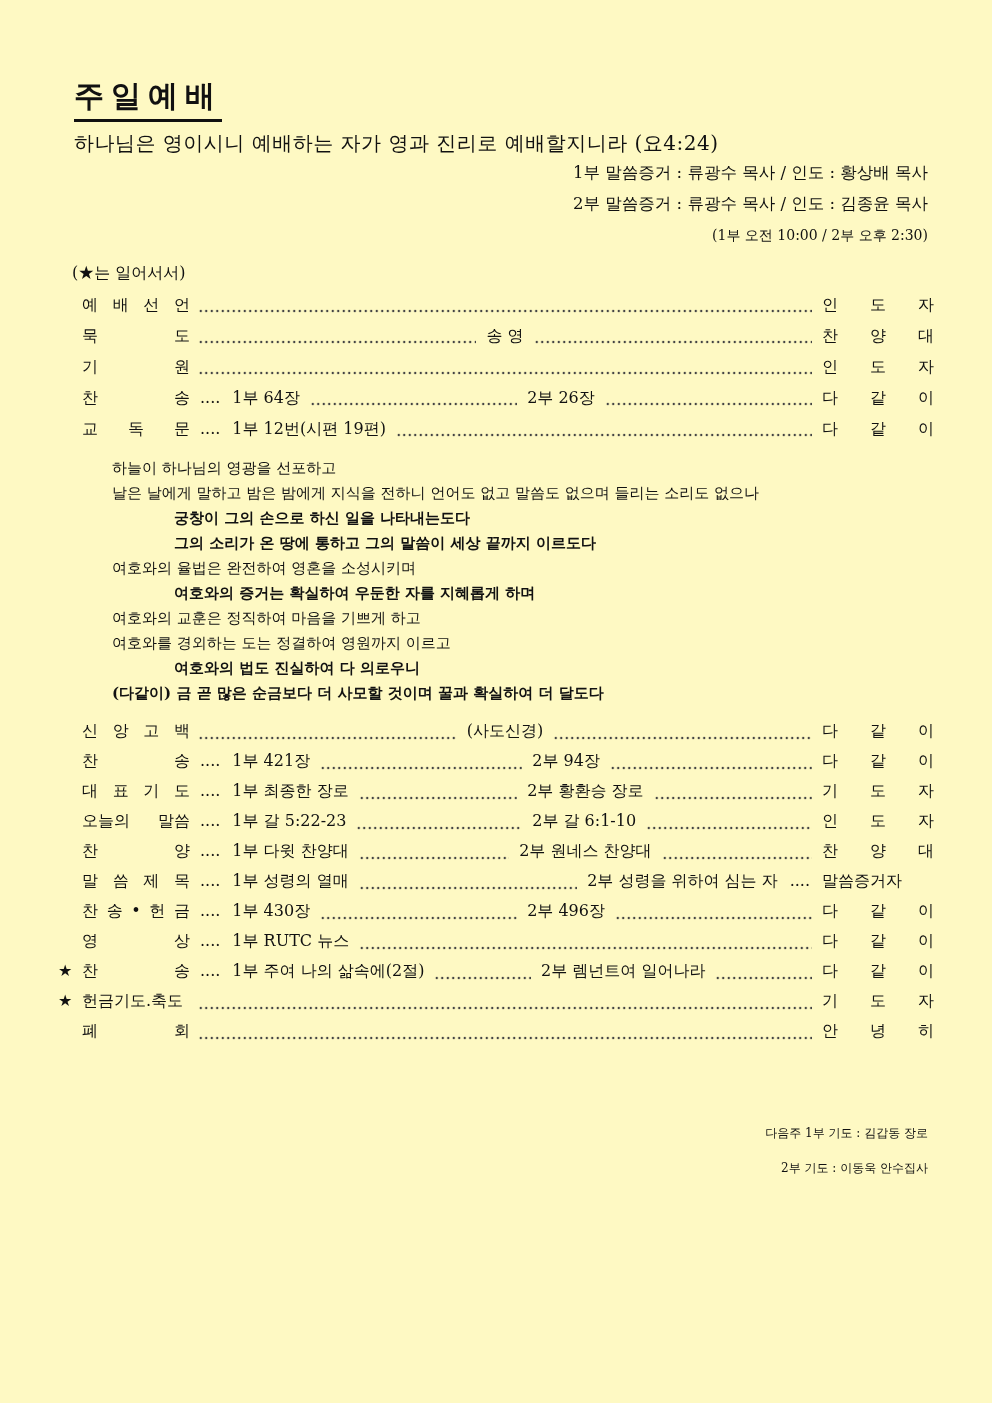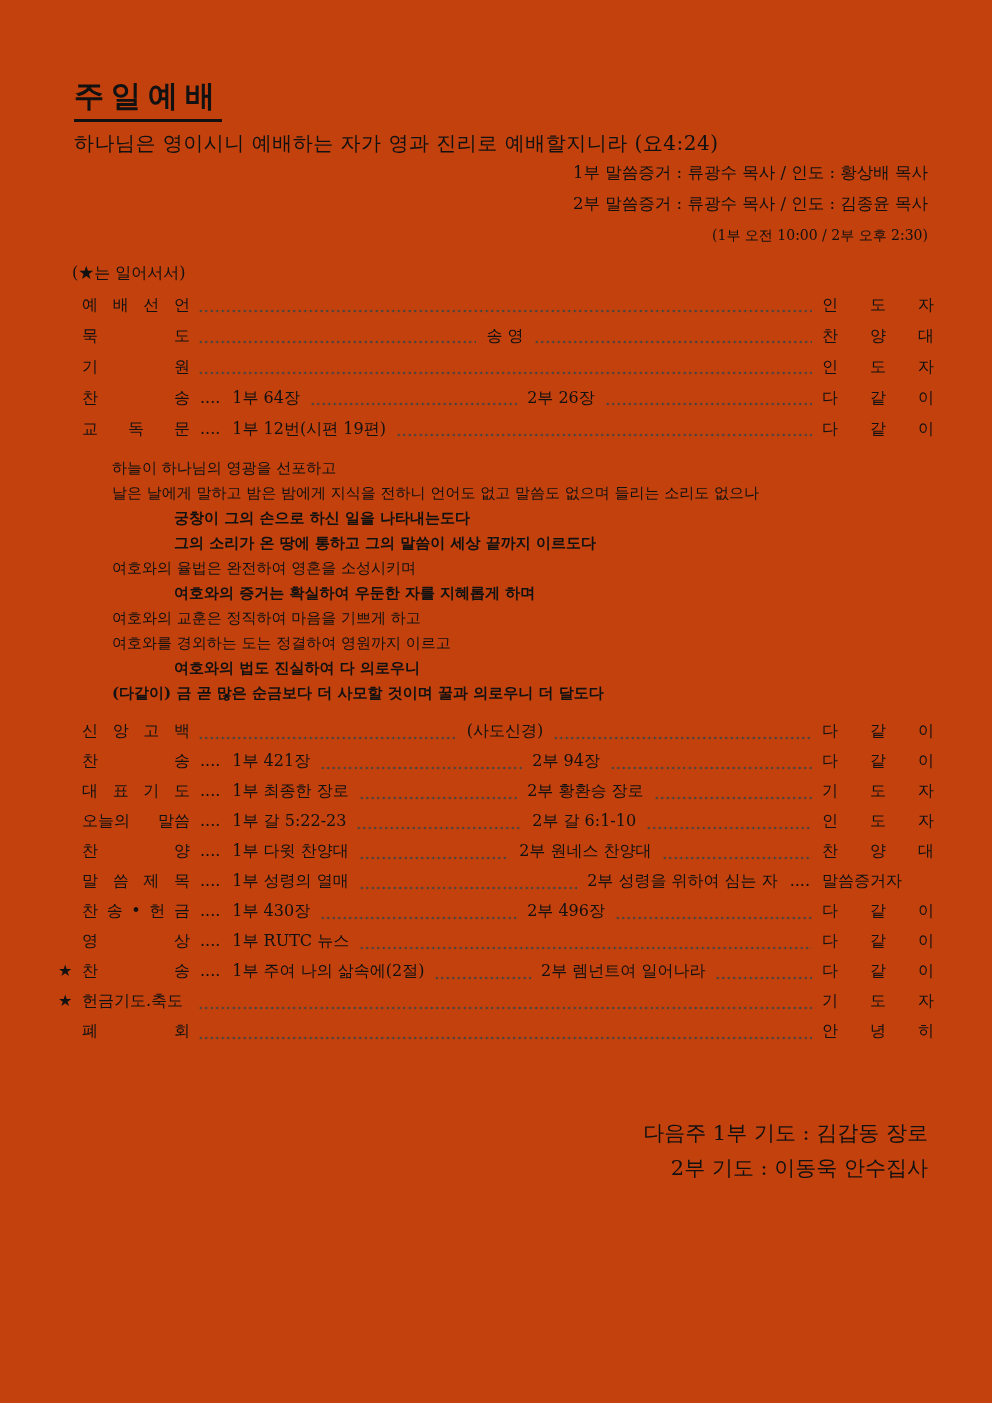--- a/index.html
+++ b/index.html
@@ -1,17 +1,17 @@
 <!DOCTYPE html>
 <html><head>
 <meta charset="utf-8">
 <style>
   html,body{margin:0;padding:0;background:#e8e8e8;}
   .page{
-    width:992px;height:1403px;margin:0 auto;background:#c2410c;
+    width:992px;height:1403px;margin:0 auto;background:#fef9c3;
     font-family:"DejaVu Serif","Liberation Serif",serif;color:#111;
     box-sizing:border-box;position:relative;overflow:hidden;
   }
   .title{
     margin:76px 0 0 74px;font-size:30px;font-weight:bold;letter-spacing:7px;
     width:fit-content;border-bottom:3px solid #111;padding-bottom:2px;
   }
   .subtitle{margin:8px 0 0 74px;font-size:20px;letter-spacing:0.5px;}
   .header-right{text-align:right;padding-right:64px;font-size:16.5px;line-height:31px;}
   .times{font-size:14px;line-height:26px;margin-top:3px;}
@@ -26,21 +26,21 @@
   .leader{
     flex:1 1 0;min-width:16px;margin:0 4px;
     background-image:radial-gradient(circle,#444 1.1px,transparent 1.5px);
     background-size:5.5px 5.5px;background-repeat:repeat-x;background-position:0 19px;
   }
   .rightcol{flex:0 0 auto;min-width:112px;margin-left:6px;text-align:justify;text-align-last:justify;}
   .reading{margin:12px 0 10px 0;padding-left:112px;font-size:15px;line-height:25px;}
   .rline{white-space:nowrap;}
   .rline.bold{font-weight:bold;}
   .rline.ind{padding-left:62px;}
-  .footer{margin-top:70px;text-align:right;padding-right:64px;font-size:21px;line-height:35px;}
+  .footer{margin-top:70px;text-align:right;padding-right:64px;font-size:12px;line-height:35px;}
 </style>
 </head>
 <body>
 
 <div class="page">
   <h1 class="title">주일예배</h1>
   <p class="subtitle">하나님은 영이시니 예배하는 자가 영과 진리로 예배할지니라 (요4:24)</p>
 
   <div class="header-right">
     <div>1부 말씀증거 : 류광수 목사 / 인도 : 황상배 목사</div>
@@ -94,21 +94,21 @@
   <div id="reading" class="reading">
       <div class="rline">하늘이 하나님의 영광을 선포하고</div>
       <div class="rline">날은 날에게 말하고 밤은 밤에게 지식을 전하니 언어도 없고 말씀도 없으며 들리는 소리도 없으나</div>
       <div class="rline bold ind">궁창이 그의 손으로 하신 일을 나타내는도다</div>
       <div class="rline bold ind">그의 소리가 온 땅에 통하고 그의 말씀이 세상 끝까지 이르도다</div>
       <div class="rline">여호와의 율법은 완전하여 영혼을 소성시키며</div>
       <div class="rline bold ind">여호와의 증거는 확실하여 우둔한 자를 지혜롭게 하며</div>
       <div class="rline">여호와의 교훈은 정직하여 마음을 기쁘게 하고</div>
       <div class="rline">여호와를 경외하는 도는 정결하여 영원까지 이르고</div>
       <div class="rline bold ind">여호와의 법도 진실하여 다 의로우니</div>
-      <div class="rline bold">(다같이) 금 곧 많은 순금보다 더 사모할 것이며 꿀과 의로우니 더 달도다</div>
+      <div class="rline bold">(다같이) 금 곧 많은 순금보다 더 사모할 것이며 꿀과 확실하여 더 달도다</div>
     </div>
 
   <div id="rows-block2" class="rows block2">
       <div class="row">
         <span class="star"></span>
         <span class="lbl">신 앙 고 백</span>
         <span class="leader"></span>
         <span class="ptext">(사도신경)</span>
         <span class="leader"></span>
         <span class="rightcol">다 같 이</span>

